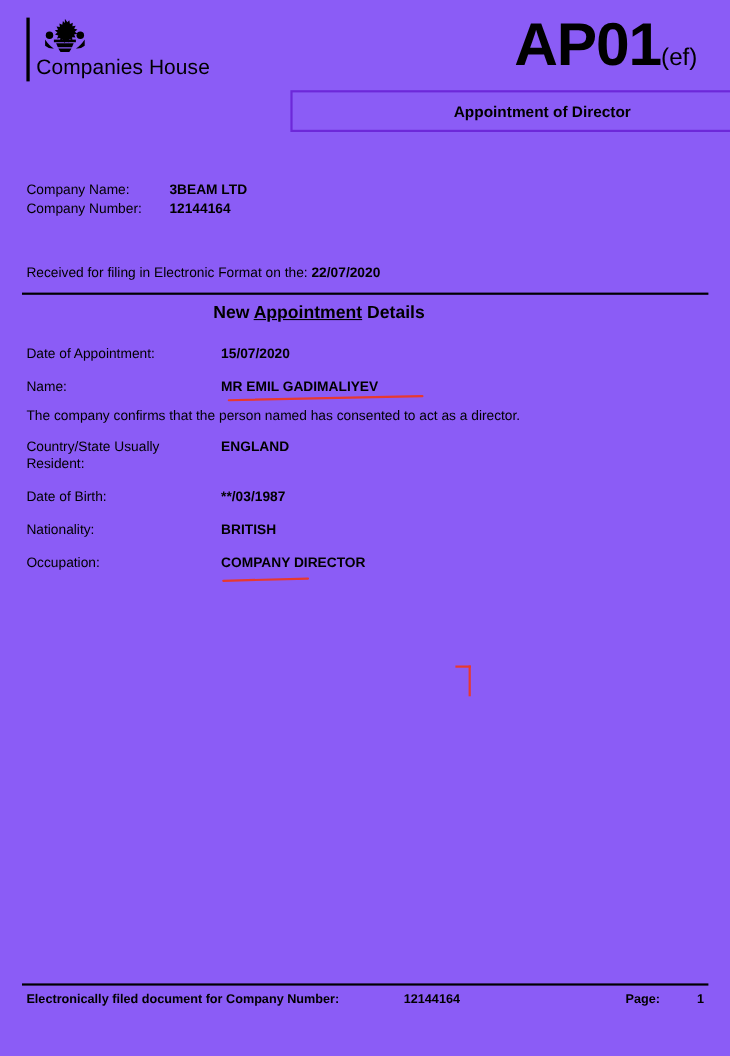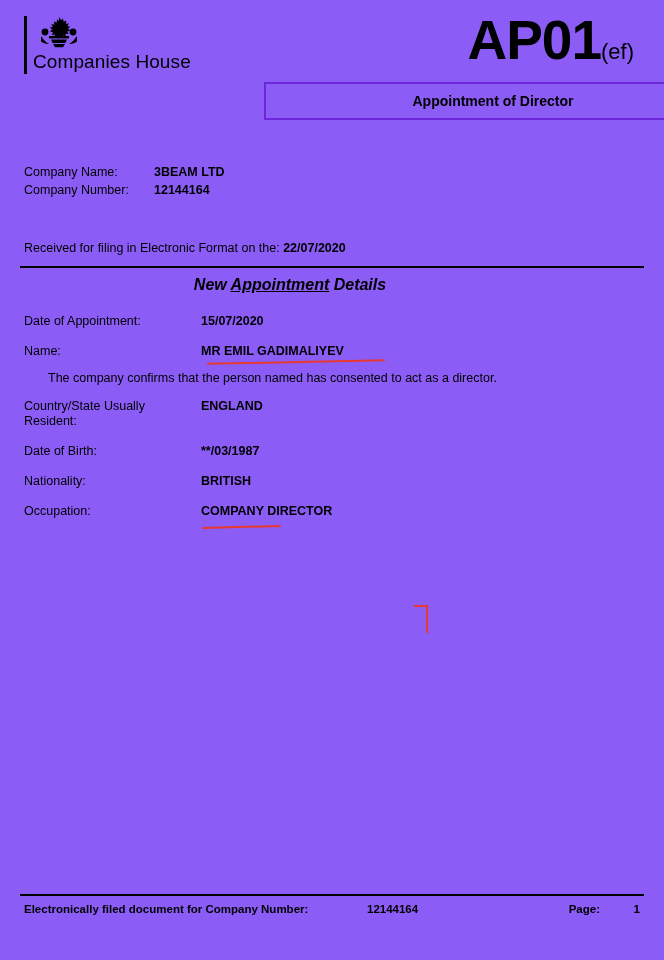--- a/index.html
+++ b/index.html
@@ -155,21 +155,20 @@
 
   
   .section-heading {
     position: absolute;
     left: 0;
     top: 276px;
     width: 580px;
     text-align: center;
     font-size: 16px;
     font-weight: bold;
-    font-style: italic;
   }
   .section-heading .underlined {
     text-decoration: underline;
   }
 
   
   .details {
     position: absolute;
     left: 24px;
     top: 314px;
@@ -188,21 +187,20 @@
   .d-value {
     font-weight: bold;
     line-height: 15px;
     position: relative;
     margin-left: 17px;
   }
   .statement {
     font-size: 12.5px;
     margin-bottom: 14px;
     margin-top: -3px;
-    margin-left: 24px;
   }
   .service-address {
     font-size: 13px;
     margin-bottom: 16px;
   }
 
   
   .pen-underline {
     position: absolute;
     height: 2px;

